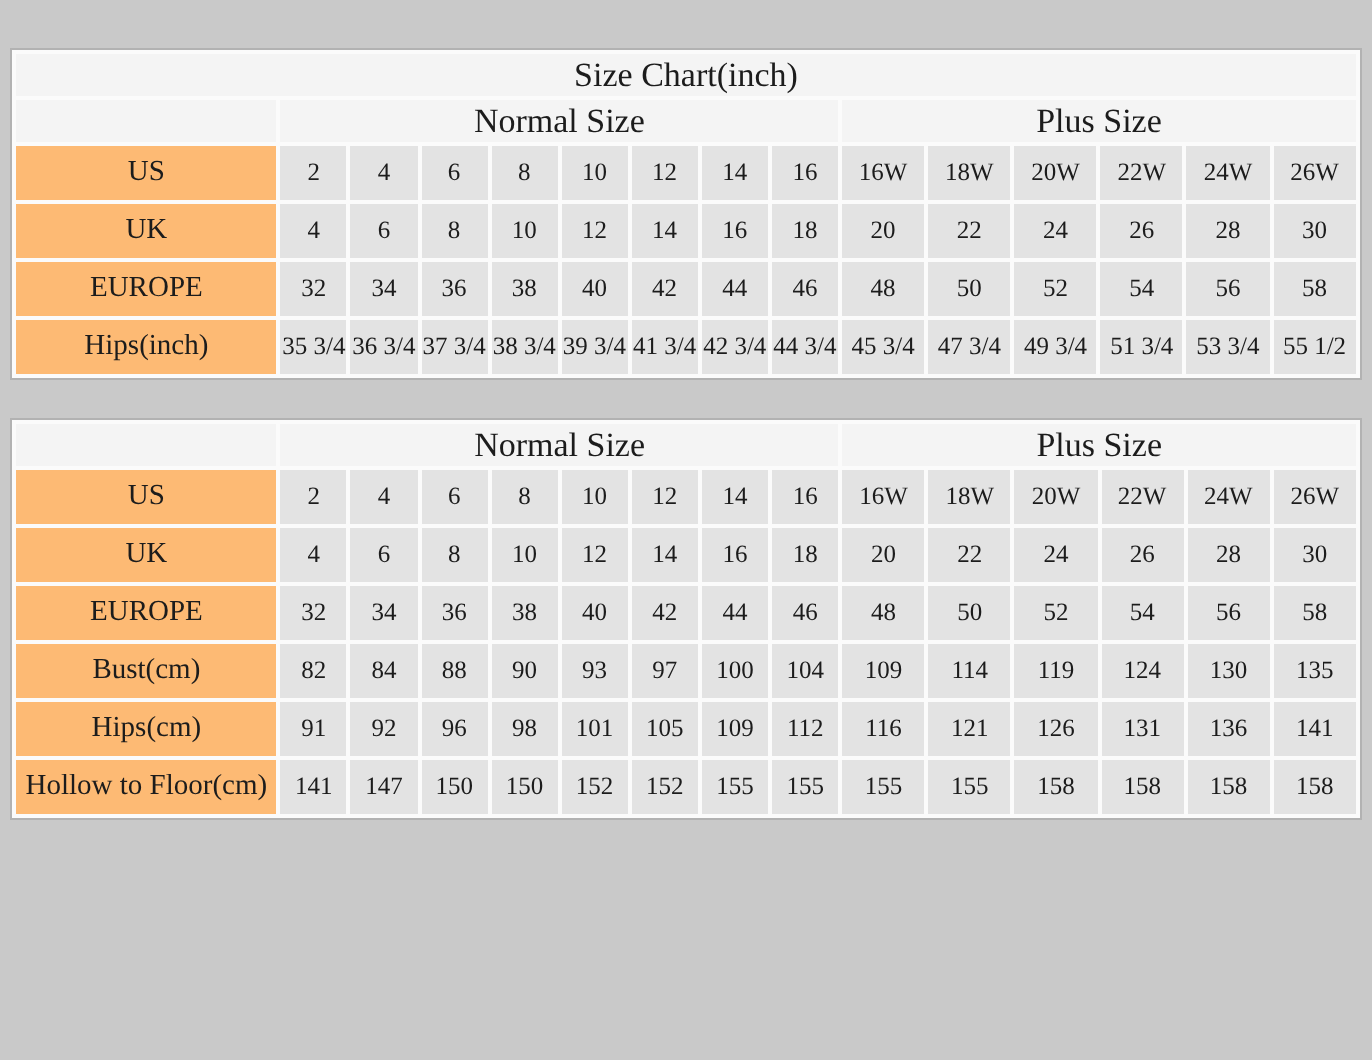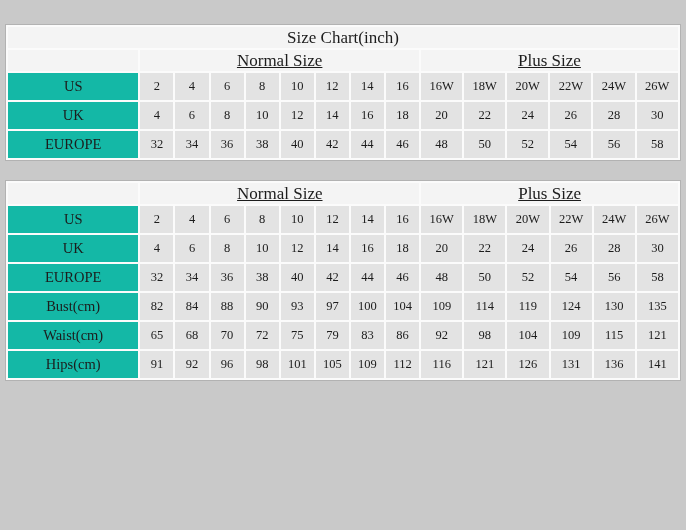--- a/index.html
+++ b/index.html
@@ -41,24 +41,23 @@
   }
   .title-cell {
     background: #f4f4f4;
     font-size: 17px;
     height: 21px;
   }
   .group-cell, .blank-cell {
     background: #f4f4f4;
     font-size: 17px;
     height: 21px;
-    text-decoration: underline;
   }
   .label-cell {
-    background: #14b8a6;
+    background: #fdba74;
     font-size: 14.5px;
     height: 27px;
   }
   .data-cell {
     background: #e3e3e3;
     font-size: 12.5px;
     height: 27px;
   }
 </style>
 </head>
@@ -136,20 +135,37 @@
           <td class="data-cell">42</td>
           <td class="data-cell">44</td>
           <td class="data-cell">46</td>
           <td class="data-cell">48</td>
           <td class="data-cell">50</td>
           <td class="data-cell">52</td>
           <td class="data-cell">54</td>
           <td class="data-cell">56</td>
           <td class="data-cell">58</td>
         </tr>
+        <tr>
+          <th class="label-cell">Hips(inch)</th>
+          <td class="data-cell">35 3/4</td>
+          <td class="data-cell">36 3/4</td>
+          <td class="data-cell">37 3/4</td>
+          <td class="data-cell">38 3/4</td>
+          <td class="data-cell">39 3/4</td>
+          <td class="data-cell">41 3/4</td>
+          <td class="data-cell">42 3/4</td>
+          <td class="data-cell">44 3/4</td>
+          <td class="data-cell">45 3/4</td>
+          <td class="data-cell">47 3/4</td>
+          <td class="data-cell">49 3/4</td>
+          <td class="data-cell">51 3/4</td>
+          <td class="data-cell">53 3/4</td>
+          <td class="data-cell">55 1/2</td>
+        </tr>
       </tbody>
     </table>
   <table class="size-table">
       <colgroup>
         <col style="width: 130px;">
         <col style="width: 33px;">
         <col style="width: 33px;">
         <col style="width: 33px;">
         <col style="width: 33px;">
         <col style="width: 33px;">
@@ -231,48 +247,48 @@
           <td class="data-cell">100</td>
           <td class="data-cell">104</td>
           <td class="data-cell">109</td>
           <td class="data-cell">114</td>
           <td class="data-cell">119</td>
           <td class="data-cell">124</td>
           <td class="data-cell">130</td>
           <td class="data-cell">135</td>
         </tr>
         <tr>
-          <th class="label-cell">Waist(cm)</th>
-          <td class="data-cell">65</td>
-          <td class="data-cell">68</td>
-          <td class="data-cell">70</td>
-          <td class="data-cell">72</td>
-          <td class="data-cell">75</td>
-          <td class="data-cell">79</td>
-          <td class="data-cell">83</td>
-          <td class="data-cell">86</td>
-          <td class="data-cell">92</td>
-          <td class="data-cell">98</td>
-          <td class="data-cell">104</td>
-          <td class="data-cell">109</td>
-          <td class="data-cell">115</td>
-          <td class="data-cell">121</td>
-        </tr>
-        <tr>
           <th class="label-cell">Hips(cm)</th>
           <td class="data-cell">91</td>
           <td class="data-cell">92</td>
           <td class="data-cell">96</td>
           <td class="data-cell">98</td>
           <td class="data-cell">101</td>
           <td class="data-cell">105</td>
           <td class="data-cell">109</td>
           <td class="data-cell">112</td>
           <td class="data-cell">116</td>
           <td class="data-cell">121</td>
           <td class="data-cell">126</td>
           <td class="data-cell">131</td>
           <td class="data-cell">136</td>
           <td class="data-cell">141</td>
         </tr>
+        <tr>
+          <th class="label-cell">Hollow to Floor(cm)</th>
+          <td class="data-cell">141</td>
+          <td class="data-cell">147</td>
+          <td class="data-cell">150</td>
+          <td class="data-cell">150</td>
+          <td class="data-cell">152</td>
+          <td class="data-cell">152</td>
+          <td class="data-cell">155</td>
+          <td class="data-cell">155</td>
+          <td class="data-cell">155</td>
+          <td class="data-cell">155</td>
+          <td class="data-cell">158</td>
+          <td class="data-cell">158</td>
+          <td class="data-cell">158</td>
+          <td class="data-cell">158</td>
+        </tr>
       </tbody>
     </table>
 </div>
 
 </body></html>

